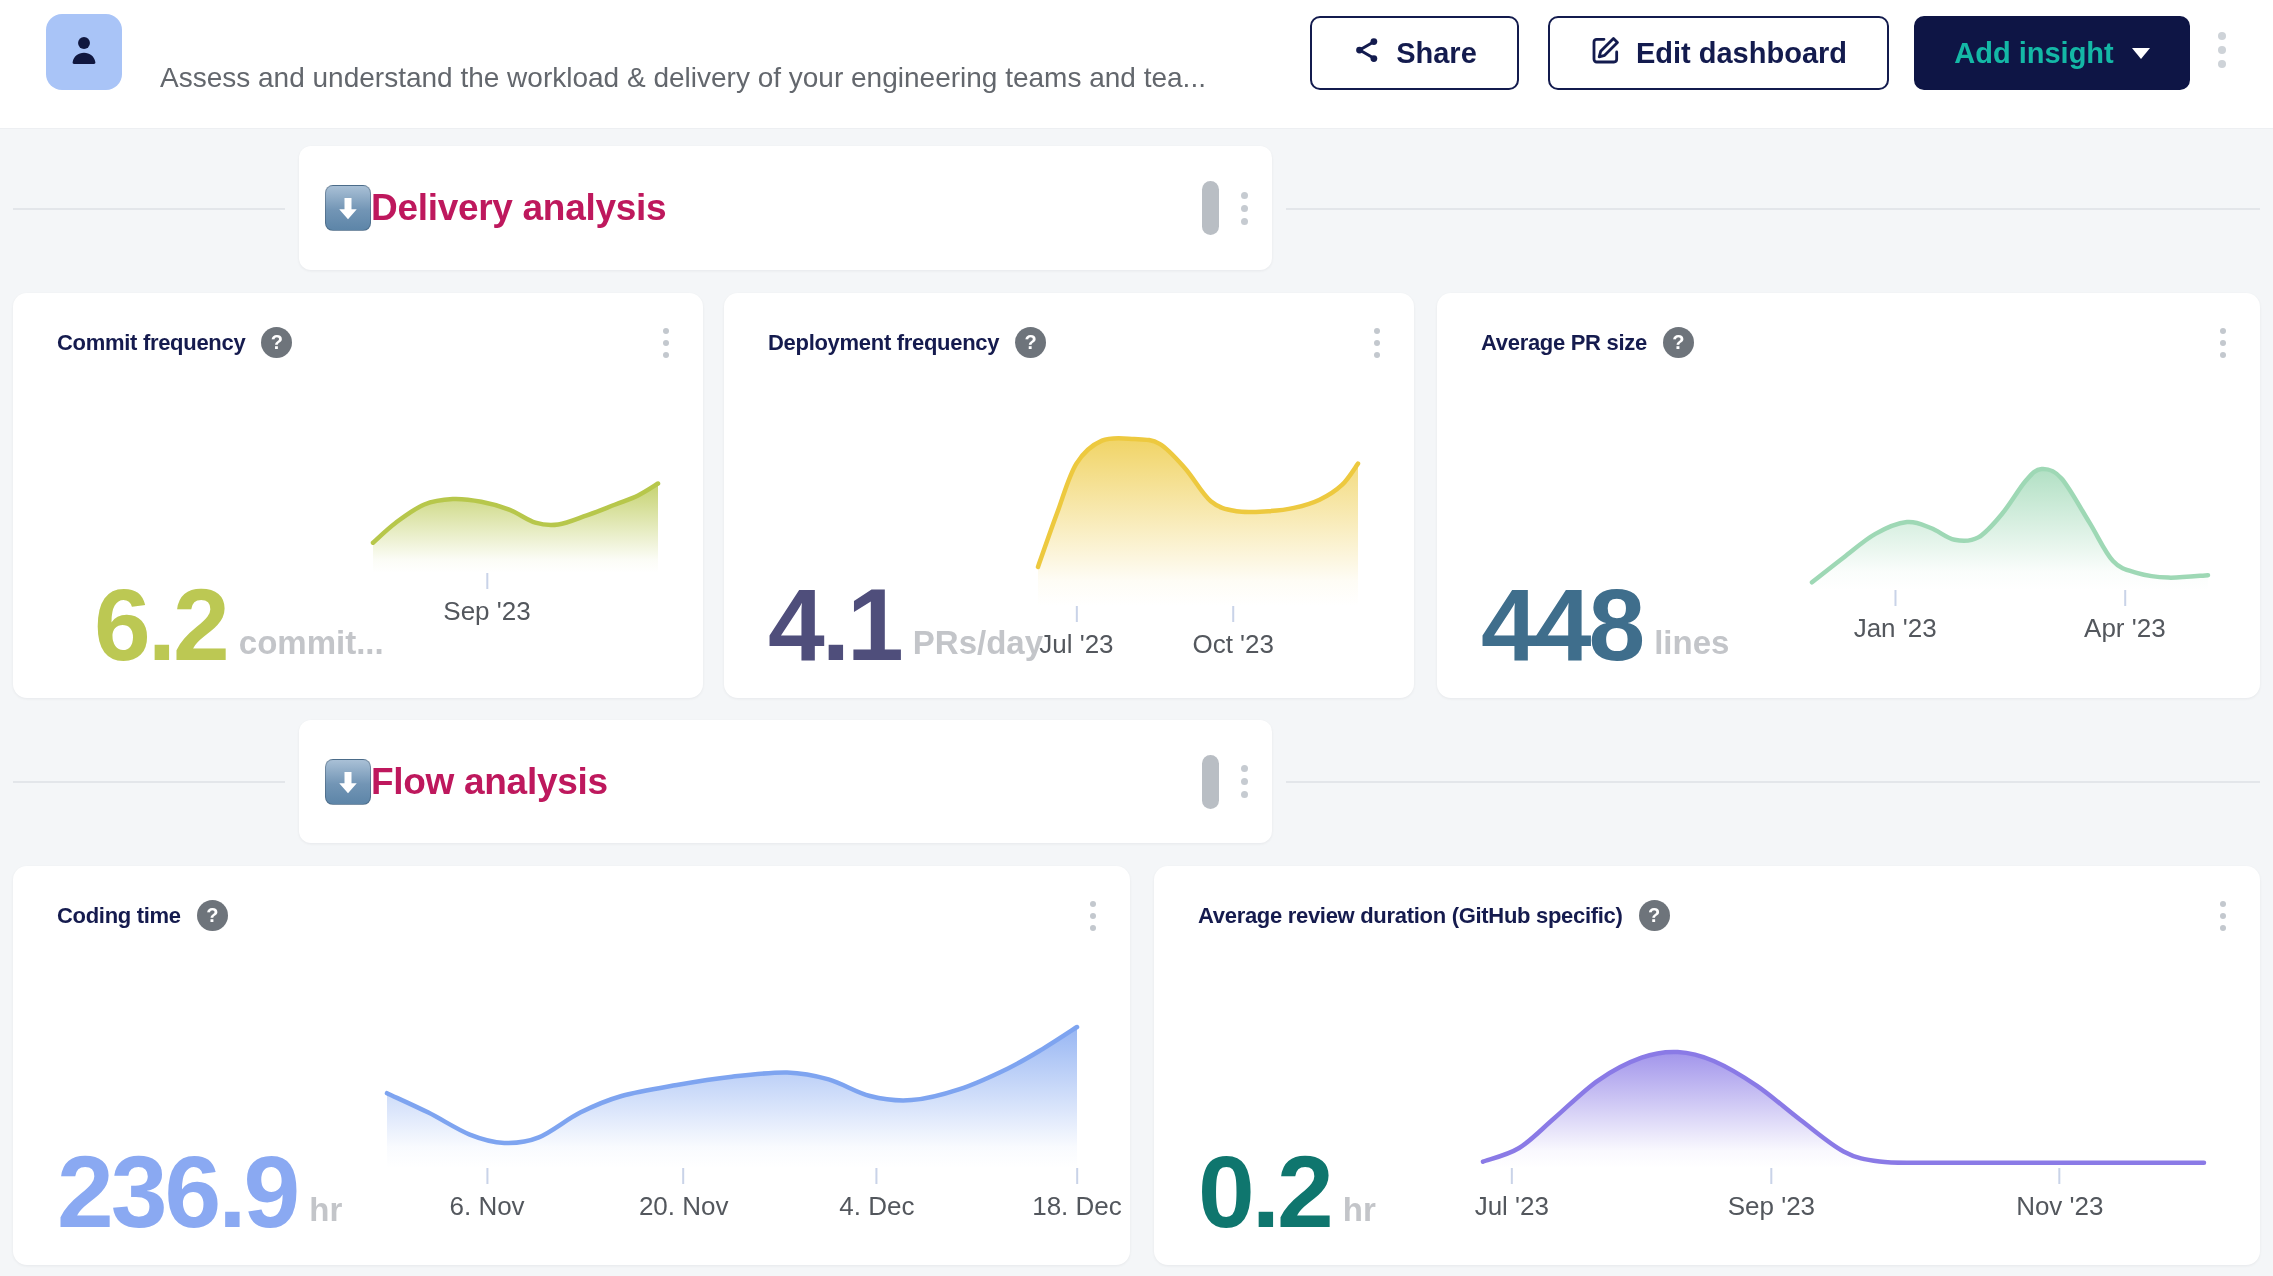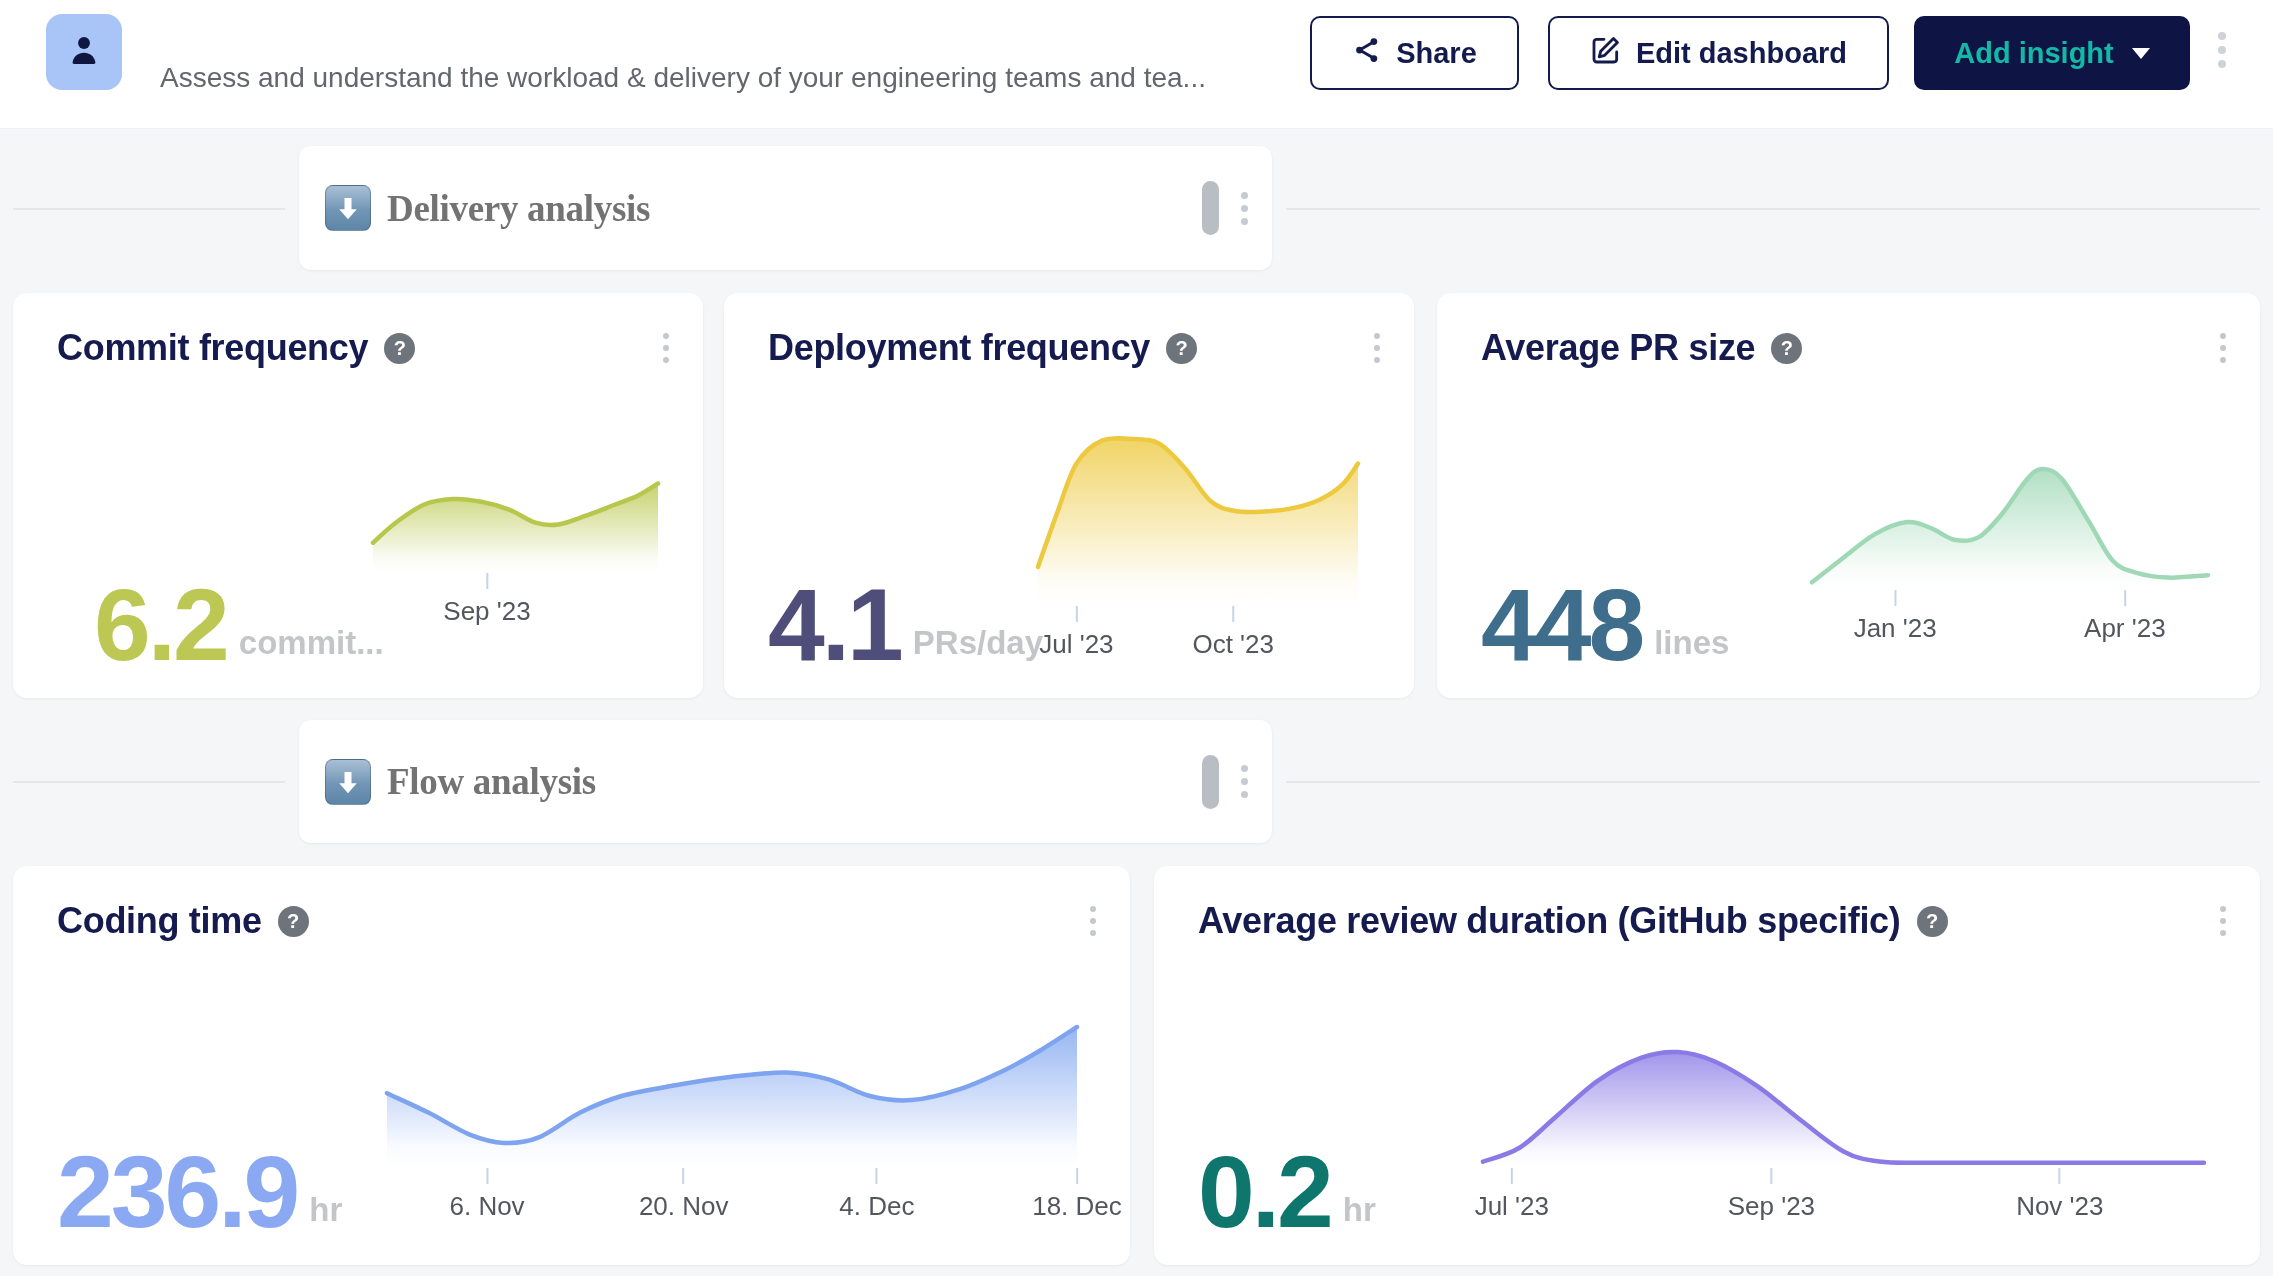--- a/index.html
+++ b/index.html
@@ -22,32 +22,32 @@
   .hdr-kebab{position:absolute;left:2218px;top:32px;}
   .hdr-kebab i{width:8px;height:8px;background:#ced3d8;}
 
   
   .divider{position:absolute;height:2px;background:#e3e6ea;}
   .sec{position:absolute;background:#ffffff;border-radius:12px;box-shadow:0 1px 3px rgba(16,24,40,.06);display:flex;align-items:center;padding:0 24px 0 26px;box-sizing:border-box;}
   .sec0{left:299px;top:146px;width:973px;height:124px;}
   .sec1{left:299px;top:720px;width:973px;height:123px;}
   .sec-badge{width:46px;height:46px;border-radius:8px;background:linear-gradient(180deg,#a9c0d6 0%,#7295b5 55%,#5d85a8 100%);
              border:1px solid rgba(40,60,80,.35);display:flex;align-items:center;justify-content:center;box-sizing:border-box;}
-  .sec-title{font-size:37px;font-weight:700;color:#737373;margin-left:16px;margin-right:auto;letter-spacing:-0.3px;font-family:Liberation Serif, serif;}
+  .sec-title{font-size:37px;font-weight:700;color:#be185d;margin-left:0;margin-right:auto;letter-spacing:-0.3px;}
   .drag-pill{width:17px;height:54px;border-radius:9px;background:#b9bec4;margin-right:22px;cursor:grab;}
 
   
   .card{position:absolute;background:#ffffff;border-radius:14px;box-shadow:0 1px 3px rgba(16,24,40,.06);}
   .c0{left:13px;top:293px;width:690px;height:405px;}
   .c1{left:724px;top:293px;width:690px;height:405px;}
   .c2{left:1437px;top:293px;width:823px;height:405px;}
   .c3{left:13px;top:866px;width:1117px;height:399px;}
   .c4{left:1154px;top:866px;width:1106px;height:399px;}
   .card-head{position:absolute;left:44px;top:34px;right:34px;display:flex;align-items:center;}
-  .card-title{font-size:36px;font-weight:700;color:#151b4e;letter-spacing:-0.3px;}
+  .card-title{font-size:22px;font-weight:700;color:#151b4e;letter-spacing:-0.3px;}
   .help{width:31px;height:31px;border-radius:50%;background:#6e747b;color:#ffffff;font-size:20px;font-weight:700;
         display:flex;align-items:center;justify-content:center;margin-left:16px;cursor:pointer;}
   .card-kebab{margin-left:auto;}
   .card-kebab i{width:6px;height:6px;gap:5px;background:#c3c8ce;}
 
   .metric{position:absolute;left:44px;bottom:26px;display:flex;align-items:flex-end;white-space:nowrap;}
   .value{font-size:102px;font-weight:700;letter-spacing:-3px;line-height:0.9;}
   .unit{font-size:33px;font-weight:700;color:#c3c5c9;margin-left:12px;margin-bottom:10px;}
 
   .spark{position:absolute;}

